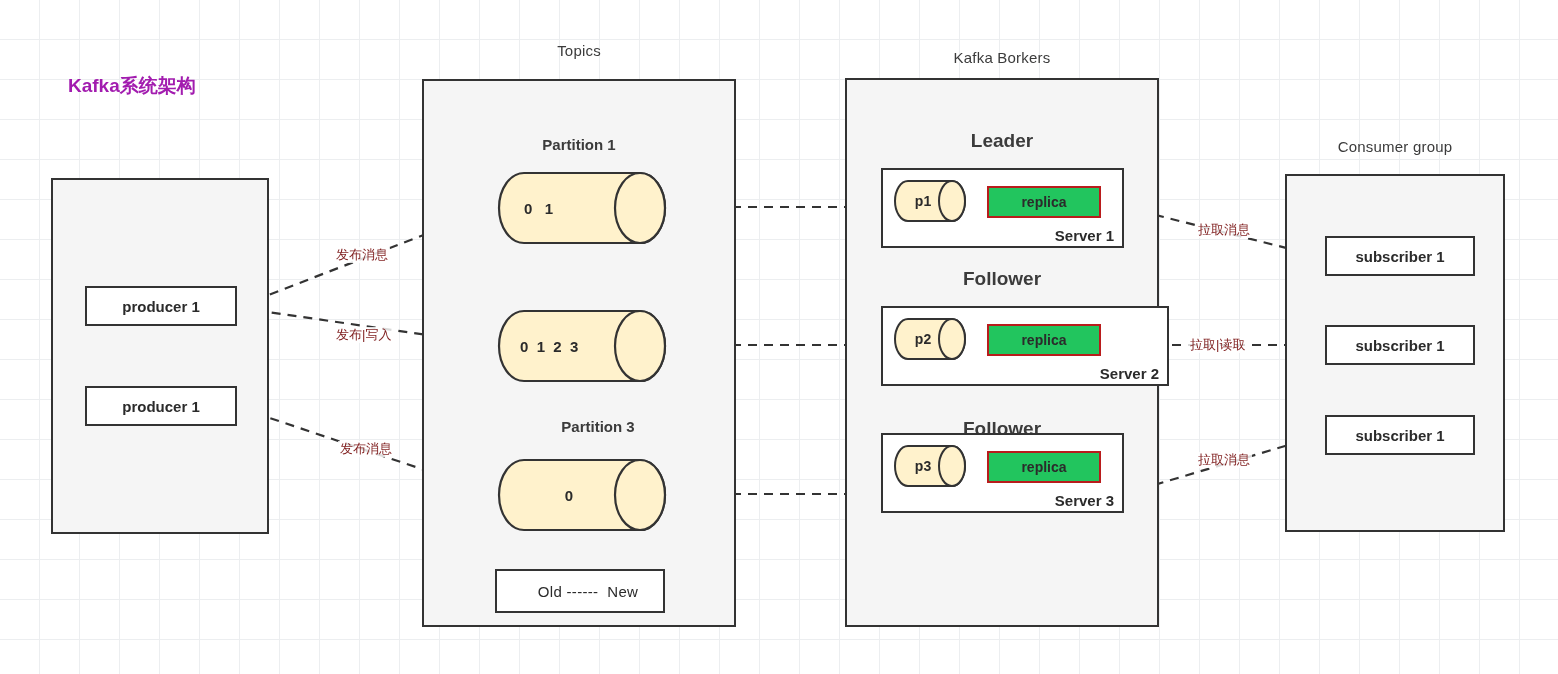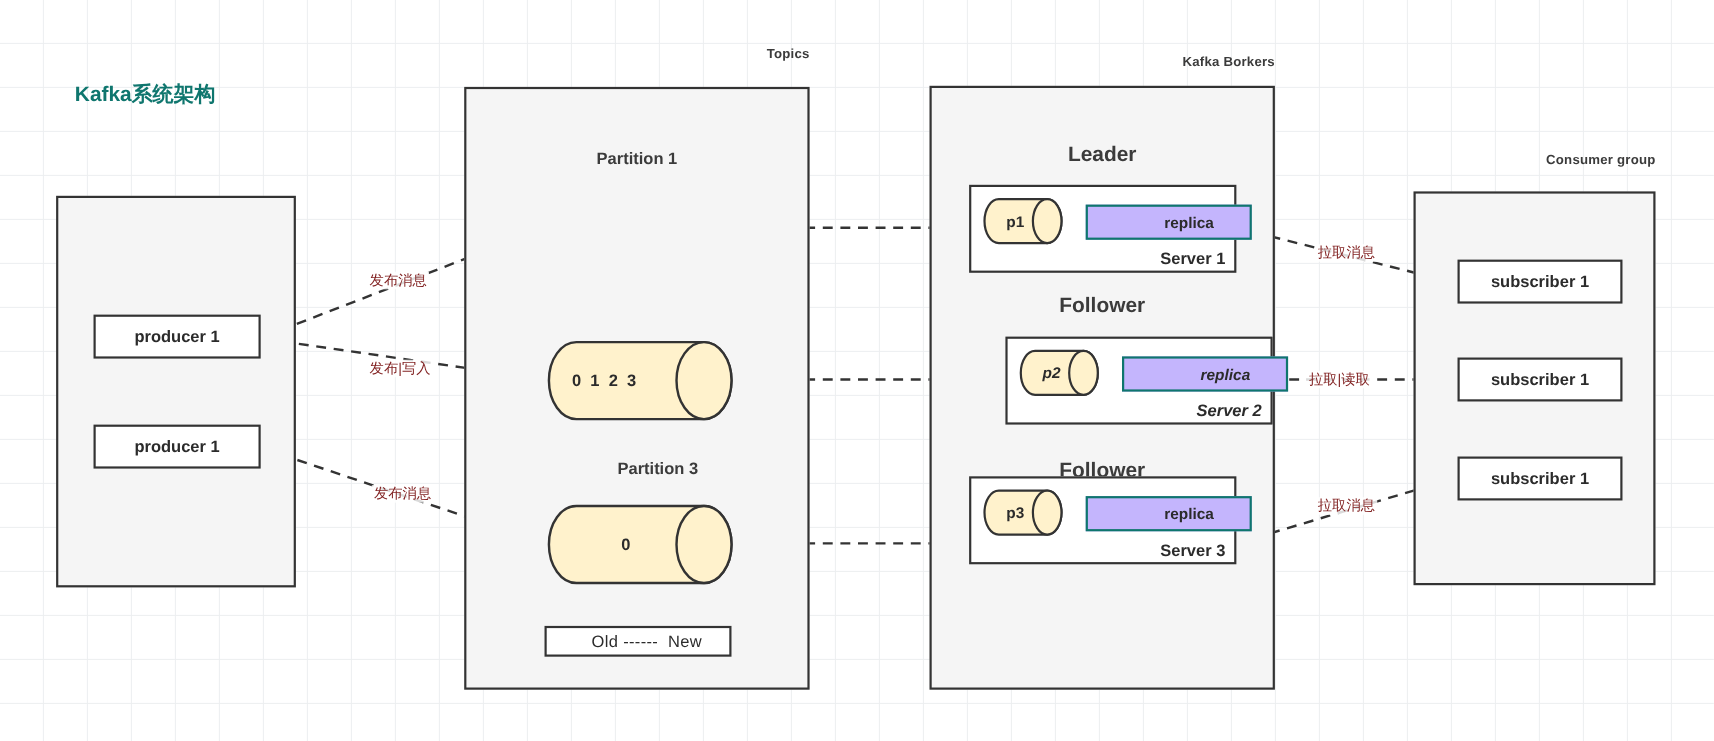--- a/index.html
+++ b/index.html
@@ -22,31 +22,31 @@
   #canvas {
     position: absolute;
     left: 0; top: 0;
     width: 1558px;
     height: 674px;
   }
   .abs { position: absolute; box-sizing: border-box; }
 
   
   .group-title {
-    font-size: 12px;
-    font-weight: bold;
+    font-size: 15px;
+    font-weight: normal;
     color: #3b3b3b;
-    text-align: right;
+    text-align: center;
     white-space: nowrap;
     letter-spacing: .2px;
   }
   .page-title {
     font-size: 19px;
     font-weight: bold;
-    color: #0f766e;
+    color: #a21caf;
     white-space: nowrap;
   }
 
   
   .panel {
     background: #f5f5f5;
     border: 2px solid #333333;
   }
 
   
@@ -71,30 +71,29 @@
     position: absolute;
     right: 8px;
     bottom: 2px;
     font-size: 15px;
     font-weight: bold;
     color: #2b2b2b;
     white-space: nowrap;
   }
   .replica-box {
     position: absolute;
-    background: #c4b5fd;
-    border: 2px solid #0f766e;
+    background: #22c55e;
+    border: 2px solid #b91c1c;
     display: flex;
     align-items: center;
     justify-content: center;
     font-size: 14px;
     font-weight: bold;
     color: #2b2b2b;
     white-space: nowrap;
-    padding-left: 37px;
   }
   .role-label {
     font-size: 19px;
     font-weight: bold;
     color: #3b3b3b;
     text-align: center;
     white-space: nowrap;
   }
 
   
@@ -181,58 +180,65 @@
     <span>producer 1</span>
   </div>
   <div class="abs boxlabel" style="left:85px; top:386px; width:152px; height:40px;">
     <span>producer 1</span>
   </div>
 
   <div class="abs group-title" style="left:422px; top:42px; width:314px;">Topics</div>
   <div class="abs panel" style="left:422px; top:79px; width:314px; height:548px;"></div>
 
   <div class="abs part-title" style="left:422px; top:136px; width:314px;">Partition 1</div>
+  <div class="cyl" style="left:498px; top:172px;">
+    <svg width="168" height="72" viewBox="0 0 168 72">
+      <path d="M 26 1 L 142 1 A 25 35 0 0 1 142 71 L 26 71 A 25 35 0 0 1 26 1 Z" fill="#fff2cc" stroke="#333333" stroke-width="2.2" stroke-linejoin="round"></path>
+      <ellipse cx="142" cy="36" rx="25" ry="35" fill="#fff2cc" stroke="#333333" stroke-width="2.2"></ellipse>
+    </svg>
+    <div class="cyl-text" style="width:120px; height:72px; padding-left:26px; font-size:15px;">0   1</div>
+  </div>
 
   <div class="cyl" style="left:498px; top:310px;">
     <svg width="168" height="72" viewBox="0 0 168 72">
       <path d="M 26 1 L 142 1 A 25 35 0 0 1 142 71 L 26 71 A 25 35 0 0 1 26 1 Z" fill="#fff2cc" stroke="#333333" stroke-width="2.2" stroke-linejoin="round"></path>
       <ellipse cx="142" cy="36" rx="25" ry="35" fill="#fff2cc" stroke="#333333" stroke-width="2.2"></ellipse>
     </svg>
     <div class="cyl-text" style="width:120px; height:72px; padding-left:22px; font-size:15px;">0  1  2  3</div>
   </div>
 
   <div class="abs part-title" style="left:422px; top:418px; width:314px;padding-left:38px;">Partition 3</div>
   <div class="cyl" style="left:498px; top:459px;">
     <svg width="168" height="72" viewBox="0 0 168 72">
       <path d="M 26 1 L 142 1 A 25 35 0 0 1 142 71 L 26 71 A 25 35 0 0 1 26 1 Z" fill="#fff2cc" stroke="#333333" stroke-width="2.2" stroke-linejoin="round"></path>
       <ellipse cx="142" cy="36" rx="25" ry="35" fill="#fff2cc" stroke="#333333" stroke-width="2.2"></ellipse>
     </svg>
     <div class="cyl-text" style="width:142px; height:72px; justify-content:center; font-size:15px;">0</div>
   </div>
 
-  <div class="abs oldnew" style="left:495px; top:569px; width:170px; height:28px;padding-left:16px;">Old ------  New</div>
+  <div class="abs oldnew" style="left:495px; top:569px; width:170px; height:44px;padding-left:16px;">Old ------  New</div>
 
   <div class="abs group-title" style="left:845px; top:49px; width:314px;">Kafka Borkers</div>
   <div class="abs panel" style="left:845px; top:78px; width:314px; height:549px;"></div>
 
   <div class="abs role-label" style="left:845px; top:130px; width:314px;">Leader</div>
   <div class="abs server-card" style="left:881px; top:168px; width:243px; height:80px;">
     <div class="cyl" style="left:11px; top:10px;">
       <svg width="72" height="42" viewBox="0 0 72 42">
         <path d="M 14 1 L 58 1 A 13 20 0 0 1 58 41 L 14 41 A 13 20 0 0 1 14 1 Z" fill="#fff2cc" stroke="#333333" stroke-width="2" stroke-linejoin="round"></path>
         <ellipse cx="58" cy="21" rx="13" ry="20" fill="#fff2cc" stroke="#333333" stroke-width="2"></ellipse>
       </svg>
       <div class="cyl-text" style="width:58px; height:42px; justify-content:center; font-size:14px;">p1</div>
     </div>
     <div class="replica-box" style="left:104px; top:16px; width:110px; height:28px;">replica</div>
     <div class="server-name">Server 1</div>
   </div>
 
   <div class="abs role-label" style="left:845px; top:268px; width:314px;">Follower</div>
-  <div class="abs server-card" style="left:914px; top:306px; width:243px; height:80px;font-style:italic;">
+  <div class="abs server-card" style="left:881px; top:306px; width:288px; height:80px;">
     <div class="cyl" style="left:11px; top:10px;">
       <svg width="72" height="42" viewBox="0 0 72 42">
         <path d="M 14 1 L 58 1 A 13 20 0 0 1 58 41 L 14 41 A 13 20 0 0 1 14 1 Z" fill="#fff2cc" stroke="#333333" stroke-width="2" stroke-linejoin="round"></path>
         <ellipse cx="58" cy="21" rx="13" ry="20" fill="#fff2cc" stroke="#333333" stroke-width="2"></ellipse>
       </svg>
       <div class="cyl-text" style="width:58px; height:42px; justify-content:center; font-size:14px;">p2</div>
     </div>
     <div class="replica-box" style="left:104px; top:16px; width:110px; height:28px;">replica</div>
     <div class="server-name">Server 2</div>
   </div>

